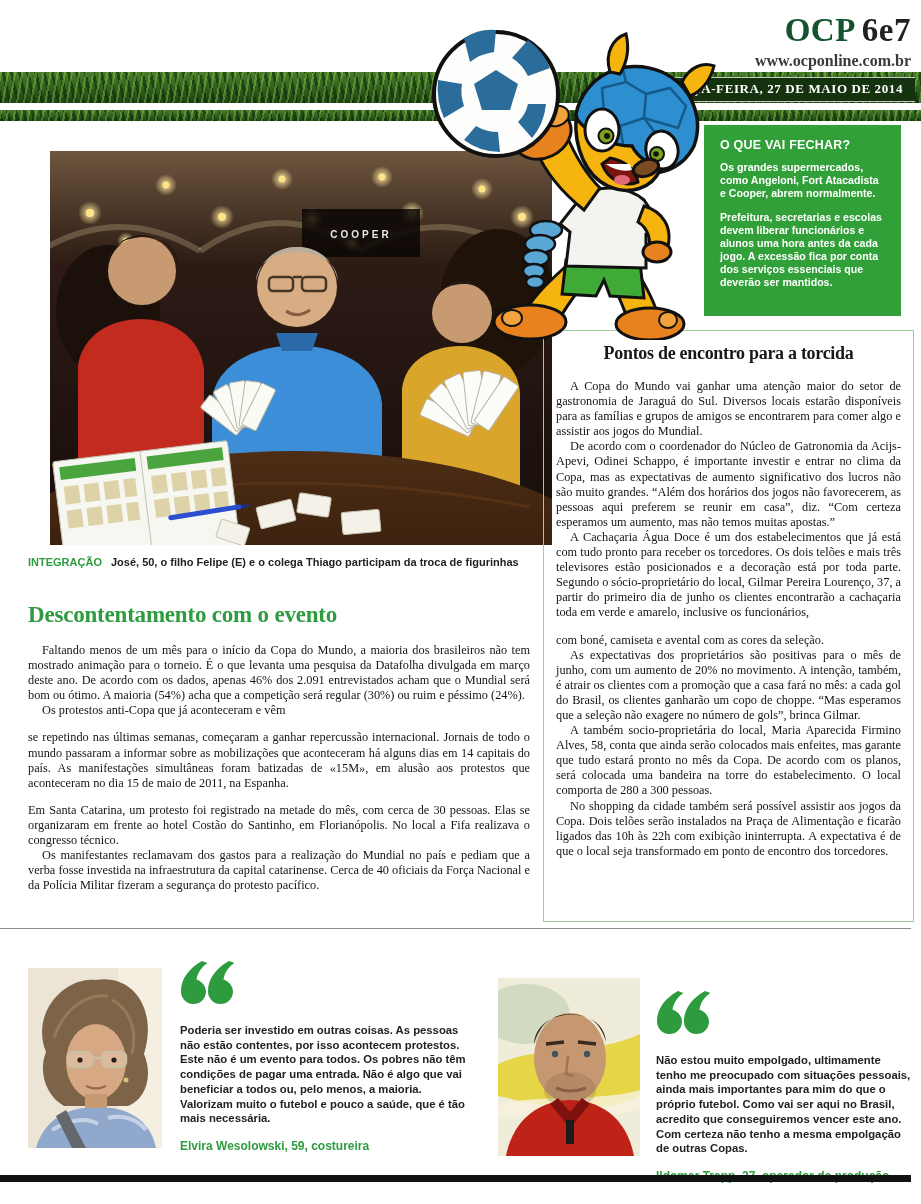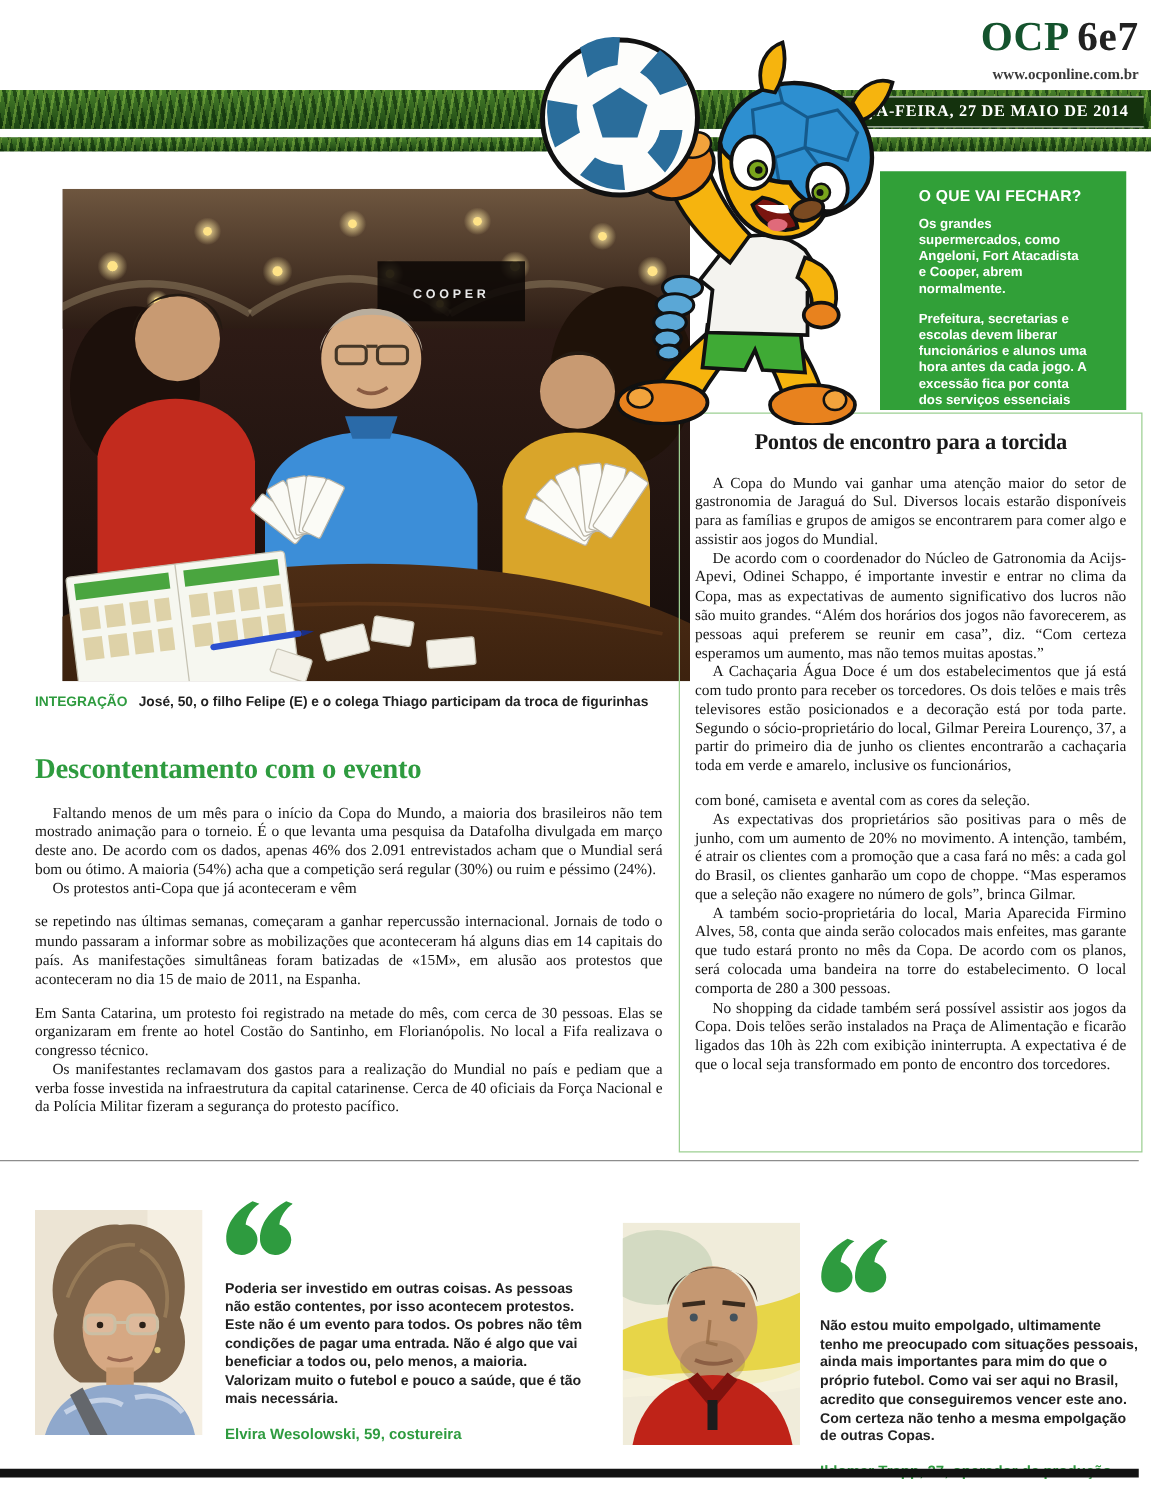--- a/index.html
+++ b/index.html
@@ -3,38 +3,38 @@
 <meta charset="utf-8">
 <style>
   html,body{margin:0;padding:0;background:#fff;}
   .page{position:relative;width:921px;height:1204px;background:#fff;overflow:hidden;
         font-family:"Liberation Serif",serif;color:#1a1a1a;}
 
   
   .logo{position:absolute;top:12px;right:10px;font-size:33px;font-weight:bold;letter-spacing:.5px;}
   .logo .ocp{color:#14532d;}
   .logo .pages{color:#222;margin-left:6px;}
-  .website{position:absolute;top:52px;right:10px;font-size:12px;font-weight:bold;color:#3a3a3a;}
+  .website{position:absolute;top:52px;right:10px;font-size:16px;font-weight:bold;color:#3a3a3a;}
 
   
   .grass{position:absolute;left:0;width:921px;
     background-color:#2e5c1e;
     background-image:
       repeating-linear-gradient(100deg, rgba(160,210,80,.38) 0 2px, rgba(0,0,0,0) 2px 7px),
       repeating-linear-gradient(78deg, rgba(8,38,8,.55) 0 3px, rgba(0,0,0,0) 3px 8px),
       linear-gradient(#477f2a,#1c4413);}
   .grass1{top:72px;height:31px;}
   .grass2{top:110px;height:11px;}
   .date-banner{position:absolute;top:77px;right:6px;background:#14320d;color:#fff;
     font-size:13px;font-weight:bold;letter-spacing:.6px;padding:3px 12px 4px;
     border-top:1px solid rgba(255,255,255,.75);border-bottom:1px solid rgba(255,255,255,.75);}
 
   
-  .info-box{position:absolute;left:704px;top:137px;width:197px;height:191px;background:#31a038;
-    color:#fff;font-family:"Liberation Sans",sans-serif;box-sizing:border-box;padding:13px 31px;}
+  .info-box{position:absolute;left:704px;top:125px;width:197px;height:191px;background:#31a038;
+    color:#fff;font-family:"Liberation Sans",sans-serif;box-sizing:border-box;padding:13px 16px;}
   .info-box h3{margin:0 0 9px;font-size:12.5px;letter-spacing:.2px;}
   .info-box p{margin:0 0 11px;font-size:10.6px;font-weight:bold;line-height:13px;}
 
   
   .photo-credit{position:absolute;top:139px;left:28px;width:502px;text-align:right;
     font-variant:small-caps;font-size:9px;letter-spacing:1px;color:#4a4a4a;}
   .main-photo{position:absolute;left:38px;top:151px;width:502px;height:394px;overflow:hidden;padding-left:12px;}
   .caption{position:absolute;left:28px;top:556px;width:502px;font-family:"Liberation Sans",sans-serif;
     font-size:11px;font-weight:bold;color:#222;}
   .caption .tag{color:#2e9b3f;margin-right:9px;}

